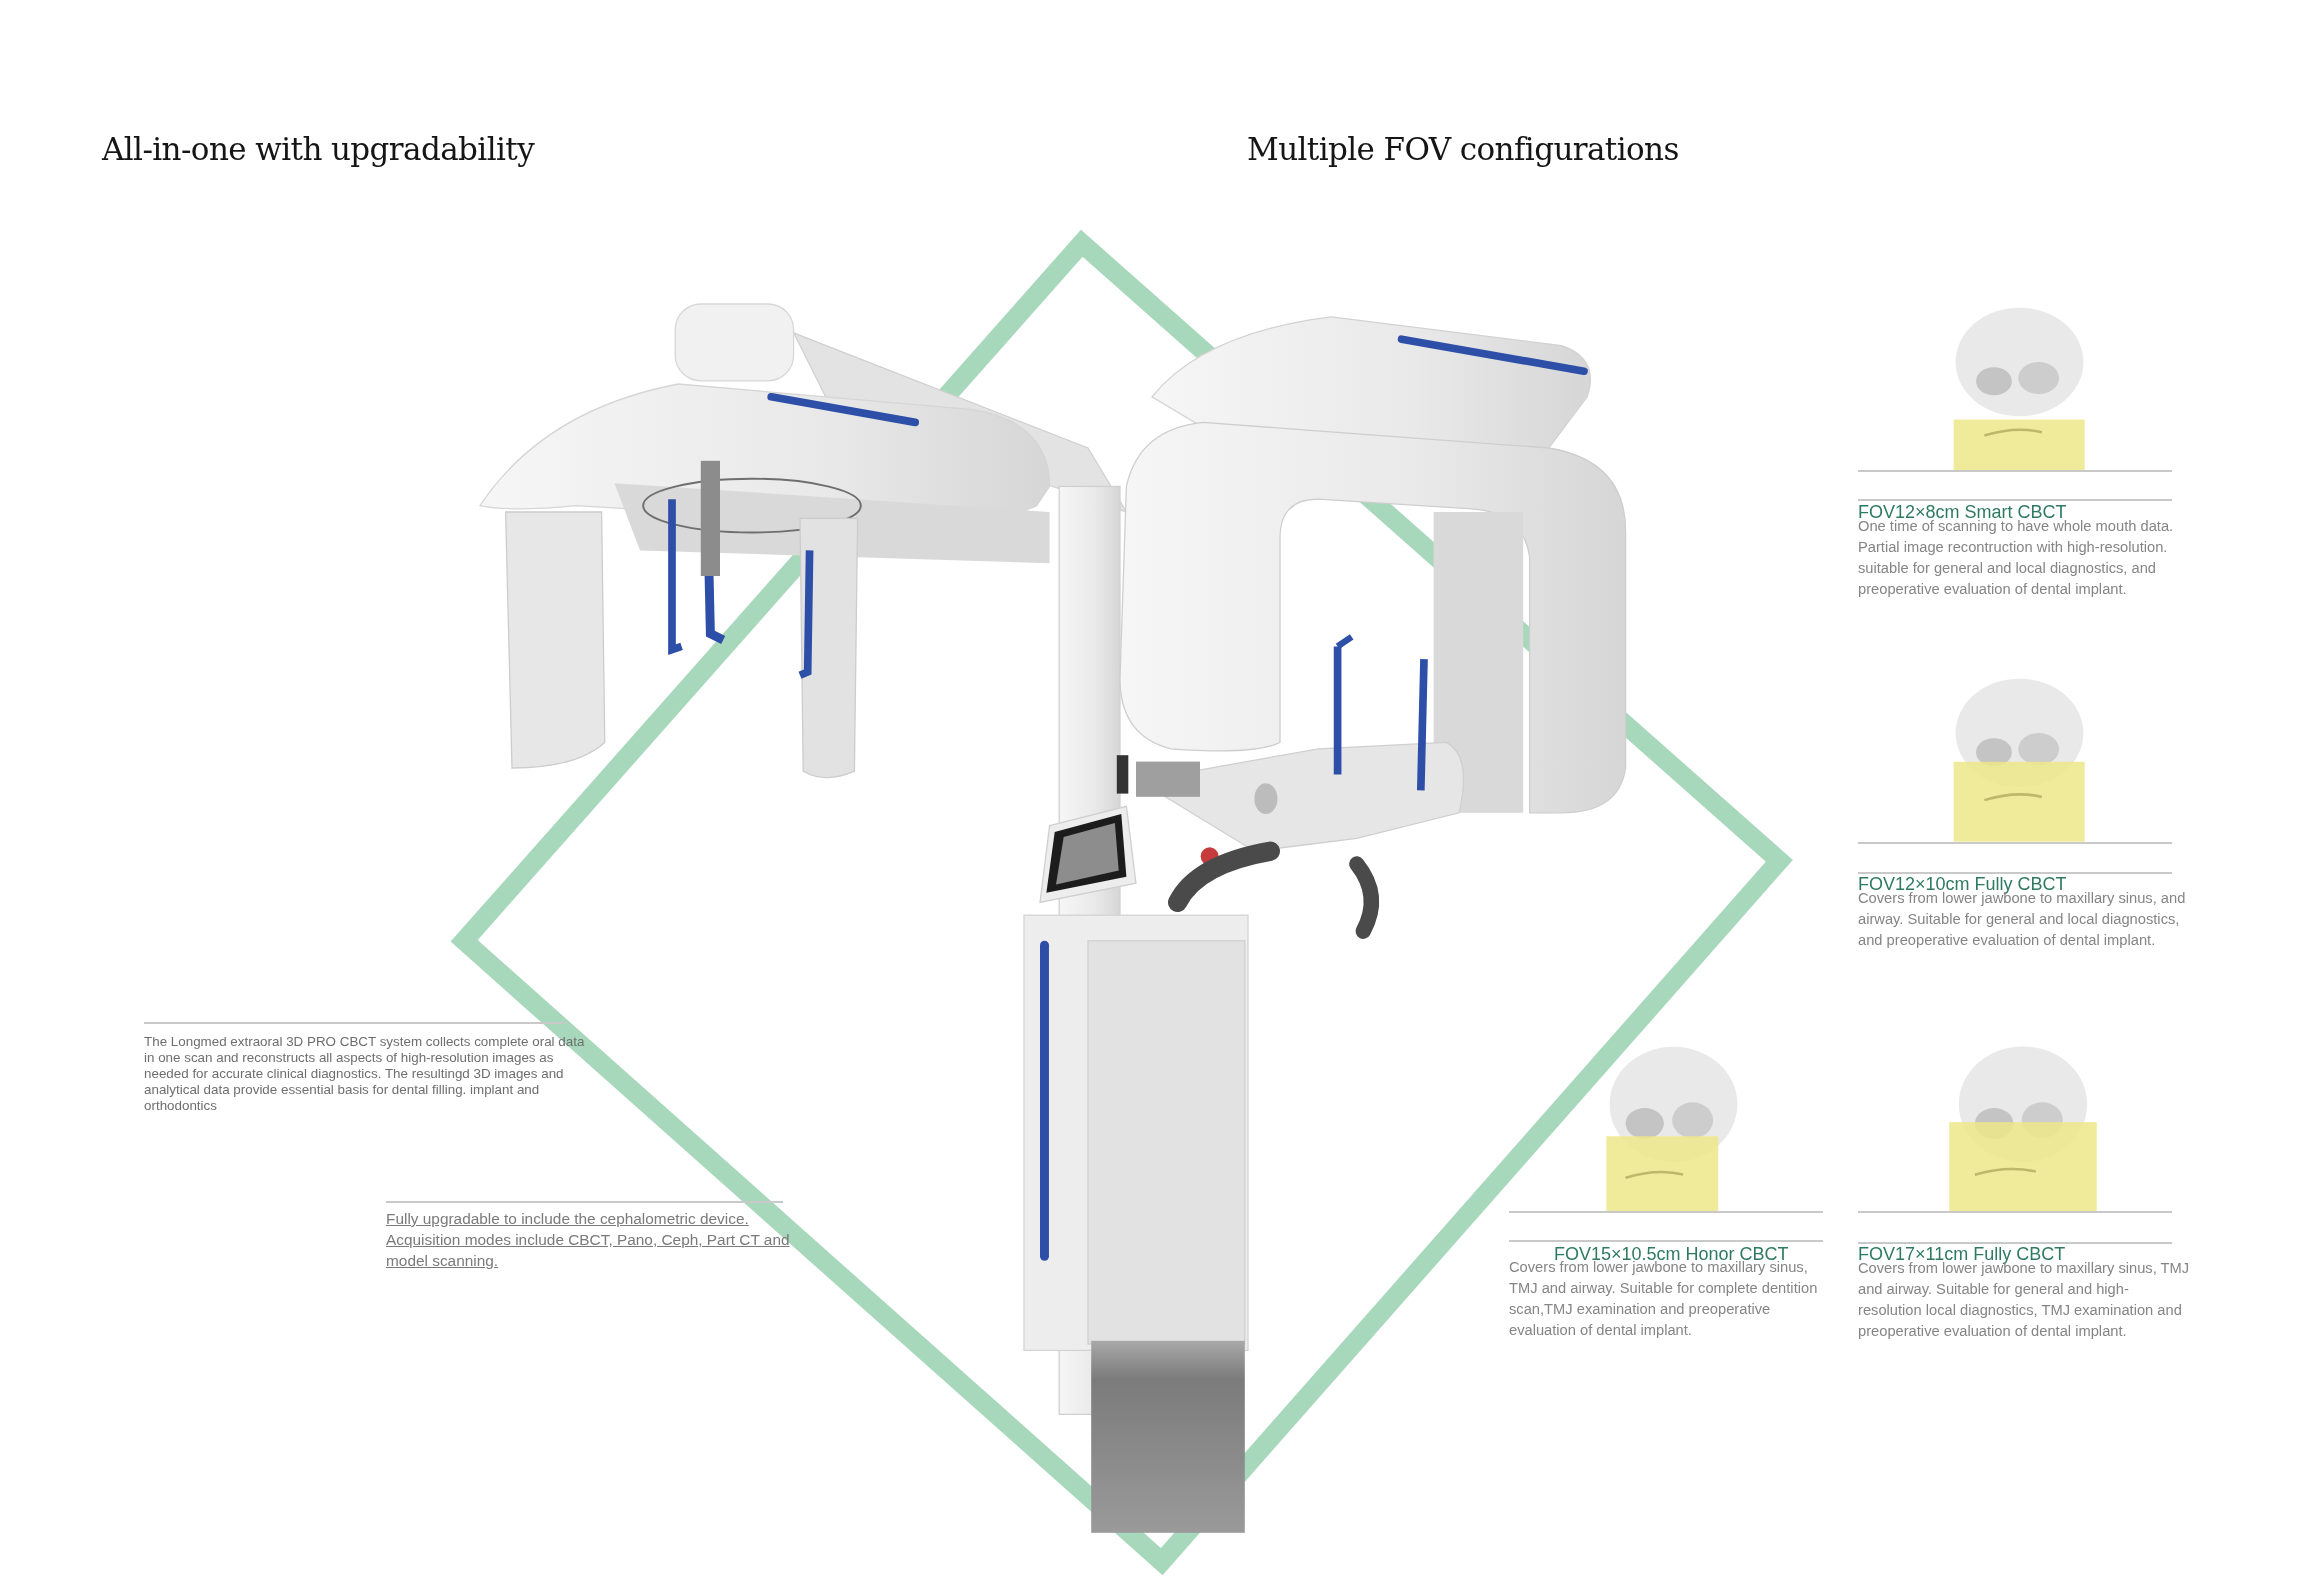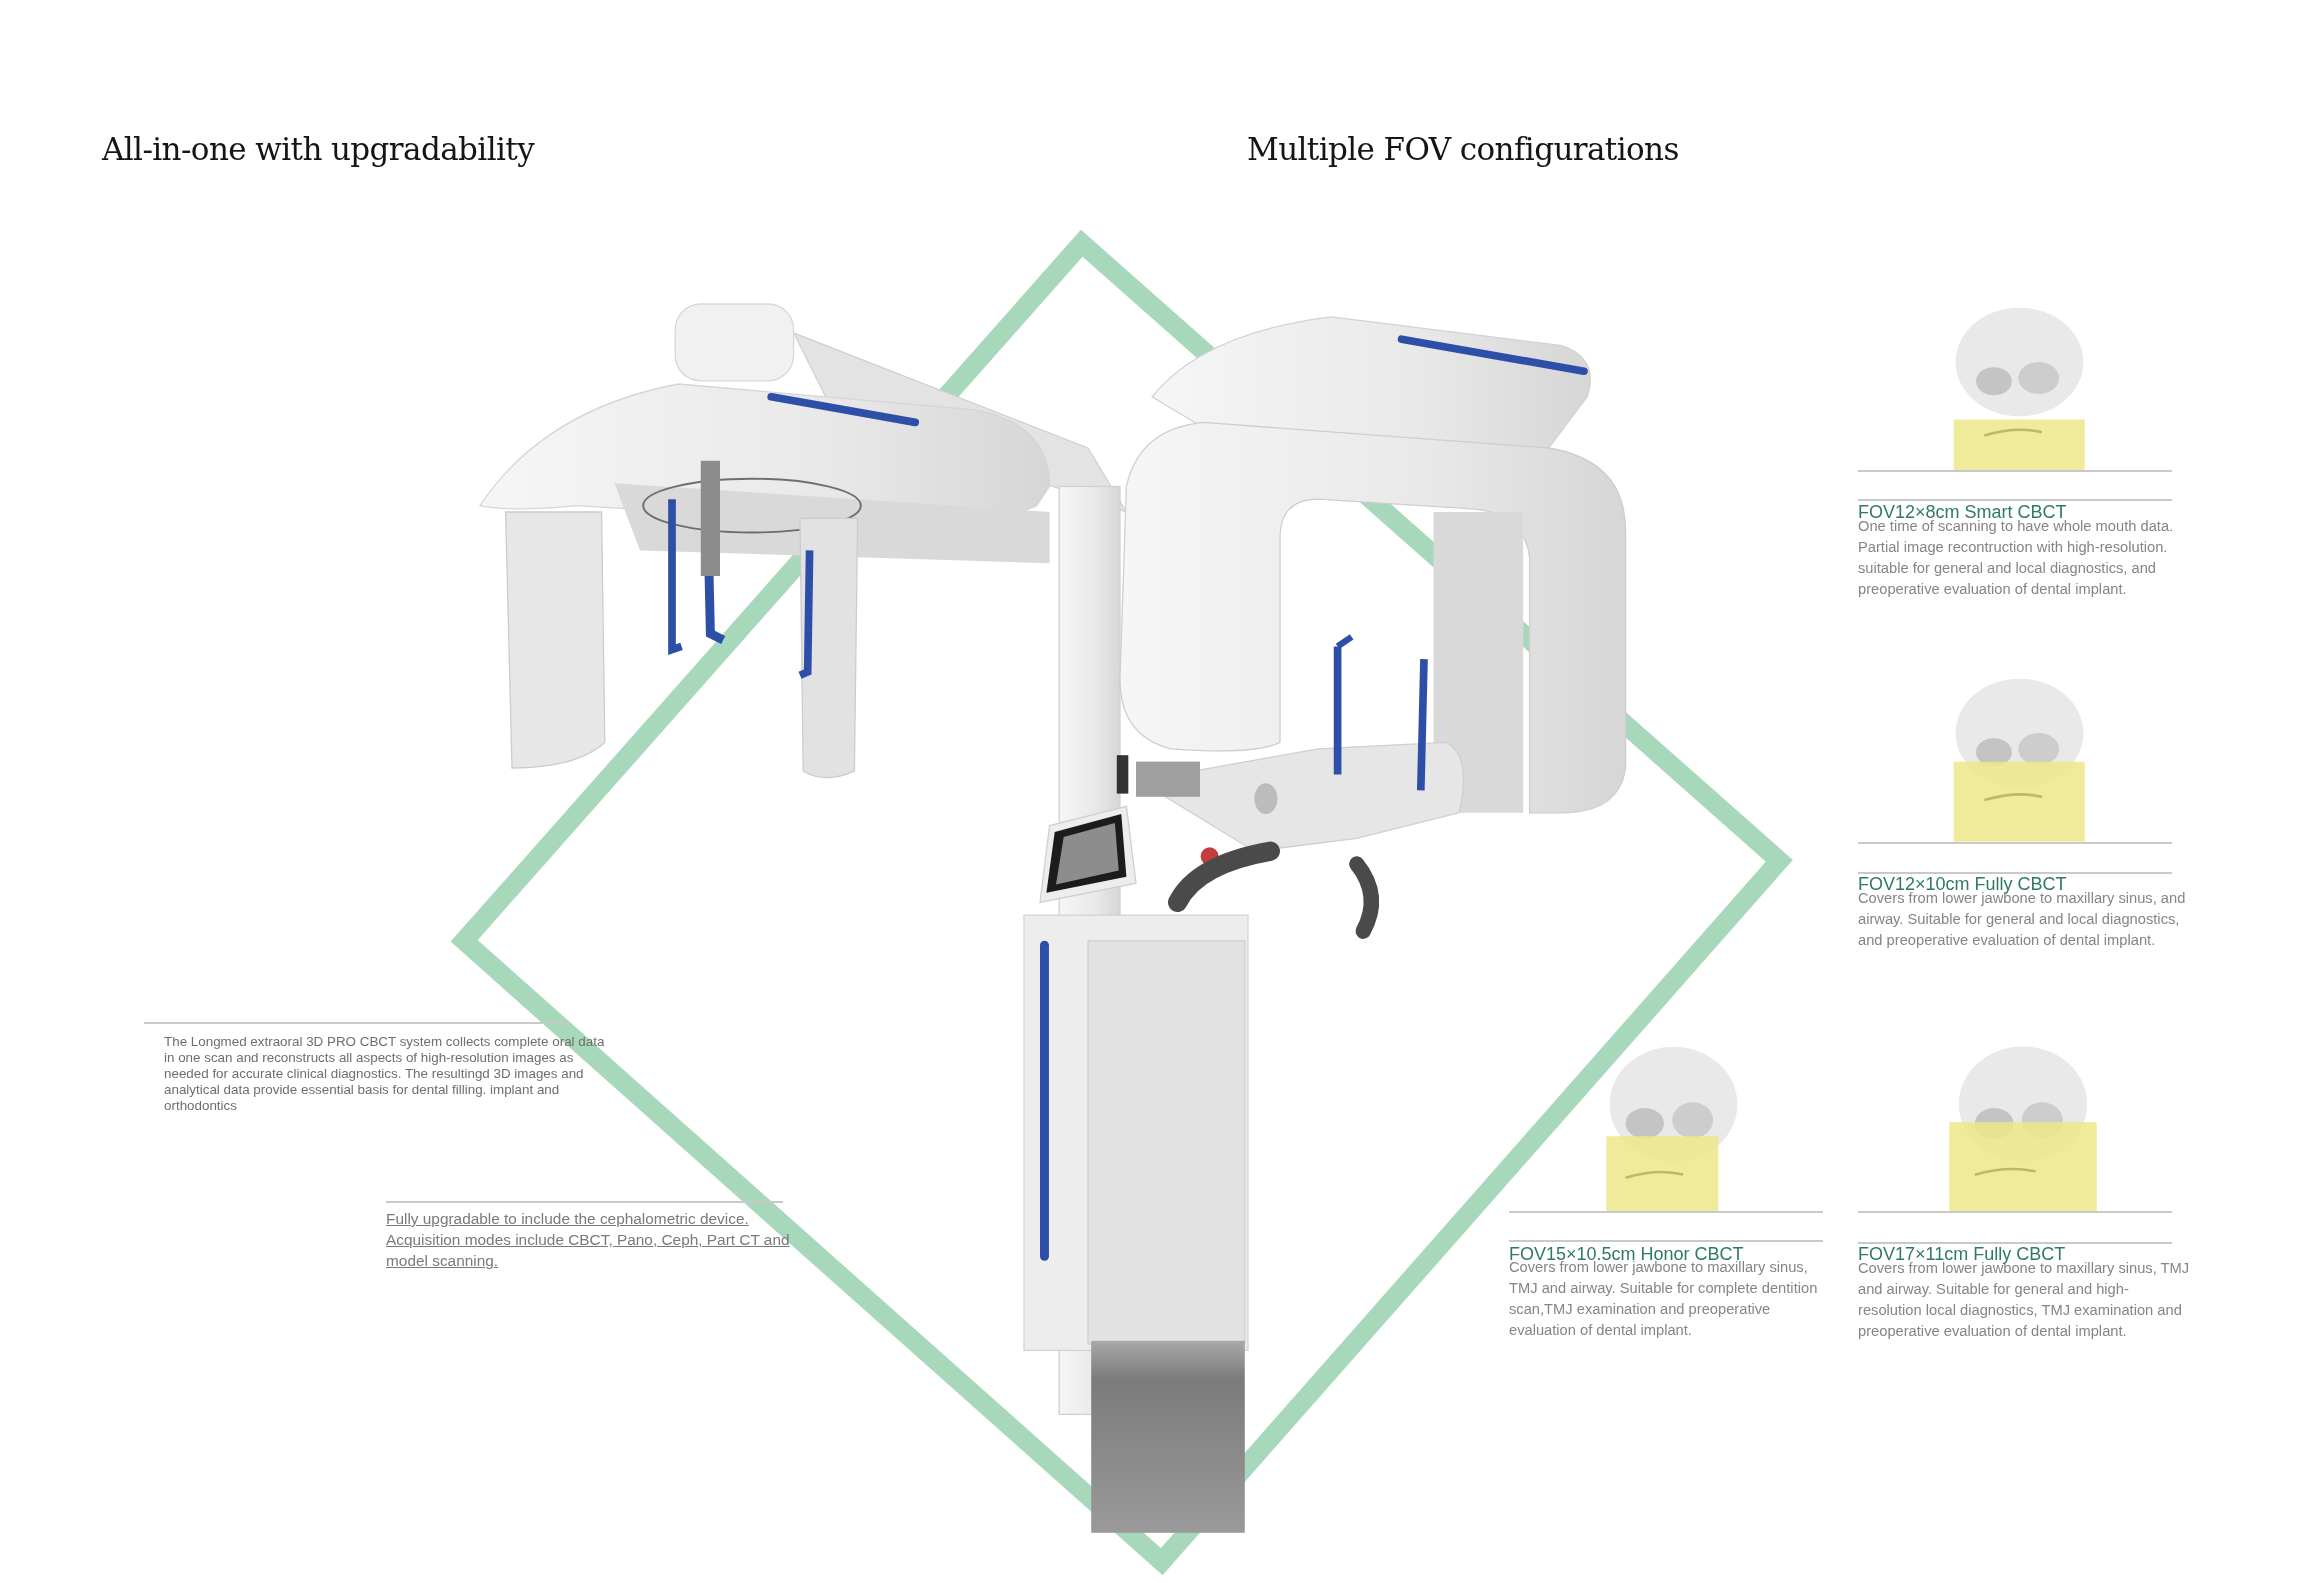--- a/index.html
+++ b/index.html
@@ -2,21 +2,21 @@
 <html style="font-size:10.2px"><head>
 <meta charset="utf-8">
 <style>
   html, body { margin:0; padding:0; background:#ffffff; }
   body { width:2319px; height:1584px; position:relative; overflow:hidden;
          font-family:"Liberation Sans", sans-serif; }
   .abs { position:absolute; }
   .title { font-family:"DejaVu Serif", "Liberation Serif", serif; font-weight:normal;
            font-size:31px; color:#151515; letter-spacing:-0.6px; white-space:nowrap; }
   .rule { position:absolute; height:1.9px; background:#c9c9c9; }
-  .para { color:#6e6e6e; font-size:13.4px; line-height:16px;margin-left:20px; }
+  .para { color:#6e6e6e; font-size:13.4px; line-height:16px; }
   .para2 { color:#7a7a7a; font-size:15.4px; line-height:21px; }
   .fov-title { color:#2f7a62; font-size:18px; white-space:nowrap;margin-top:27px; }
   .fov-desc { color:#858585; font-size:14.7px; line-height:21px; }
   svg { display:block; }
 </style>
 </head>
 <body>
 
 <div class="abs title" style="left:102px; top:131px;">All-in-one with upgradability</div>
 <div class="abs title" style="left:1247px; top:131px;">Multiple FOV configurations</div>
@@ -115,21 +115,21 @@
 <div class="abs fov-desc" style="left:1858px; top:888px; width:333px;">Covers from lower jawbone to maxillary sinus, and airway. Suitable for general and local diagnostics, and preoperative evaluation of dental implant.</div>
 
 <svg class="abs" style="left:1600px; top:1040px;" width="147" height="172" viewBox="0 0 230 268">
   <ellipse cx="115" cy="100" rx="100" ry="90" fill="#e9e9e9"></ellipse>
   <ellipse cx="70" cy="130" rx="30" ry="24" fill="#c4c4c4"></ellipse>
   <ellipse cx="145" cy="125" rx="32" ry="28" fill="#cdcdcd"></ellipse>
   <rect x="10" y="150" width="175" height="118" fill="#ece88a" opacity="0.85"></rect>
   <path d="M40,215 Q90,200 130,210" stroke="#bdb86a" stroke-width="4" fill="none"></path>
 </svg>
 <div class="rule" style="left:1509px; top:1211px; width:314px;"></div>
-<div class="abs fov-title" style="left:1509px; top:1217px;">FOV15×10.5cm Honor CBCT</div>
+<div class="abs fov-title" style="left:1554px; top:1217px;">FOV15×10.5cm Honor CBCT</div>
 <div class="rule" style="left:1509px; top:1240px; width:314px;"></div>
 <div class="abs fov-desc" style="left:1509px; top:1257px; width:323px;">Covers from lower jawbone to maxillary sinus, TMJ and airway. Suitable for complete dentition scan,TMJ examination and preoperative evaluation of dental implant.</div>
 
 <svg class="abs" style="left:1946px; top:1040px;" width="154" height="172" viewBox="0 0 240 268">
   <ellipse cx="120" cy="100" rx="100" ry="90" fill="#e9e9e9"></ellipse>
   <ellipse cx="75" cy="130" rx="30" ry="24" fill="#c4c4c4"></ellipse>
   <ellipse cx="150" cy="125" rx="32" ry="28" fill="#cdcdcd"></ellipse>
   <rect x="5" y="128" width="230" height="140" fill="#ece88a" opacity="0.85"></rect>
   <path d="M45,210 Q95,195 140,205" stroke="#bdb86a" stroke-width="4" fill="none"></path>
 </svg>

